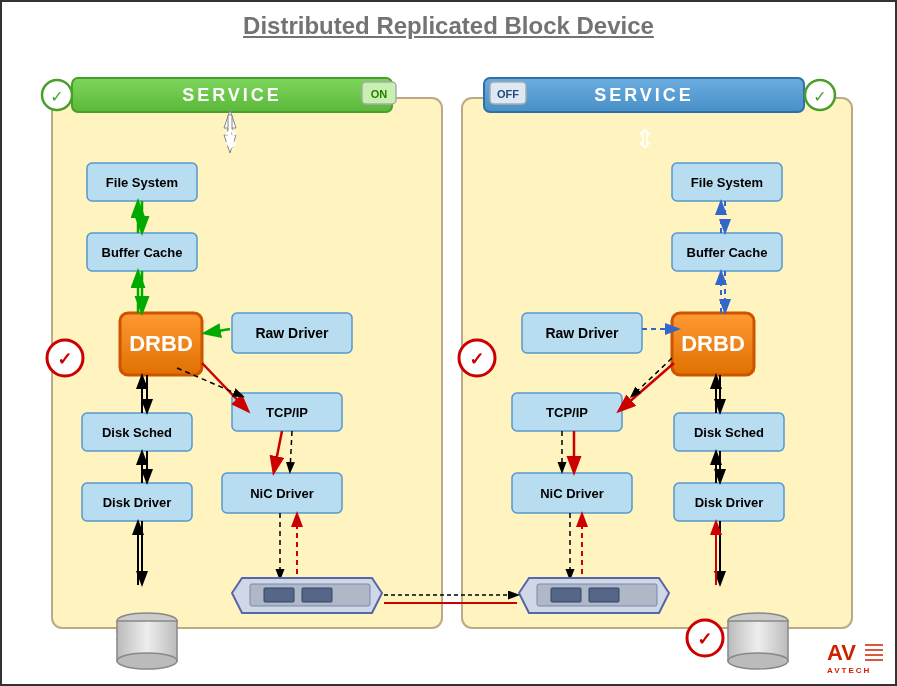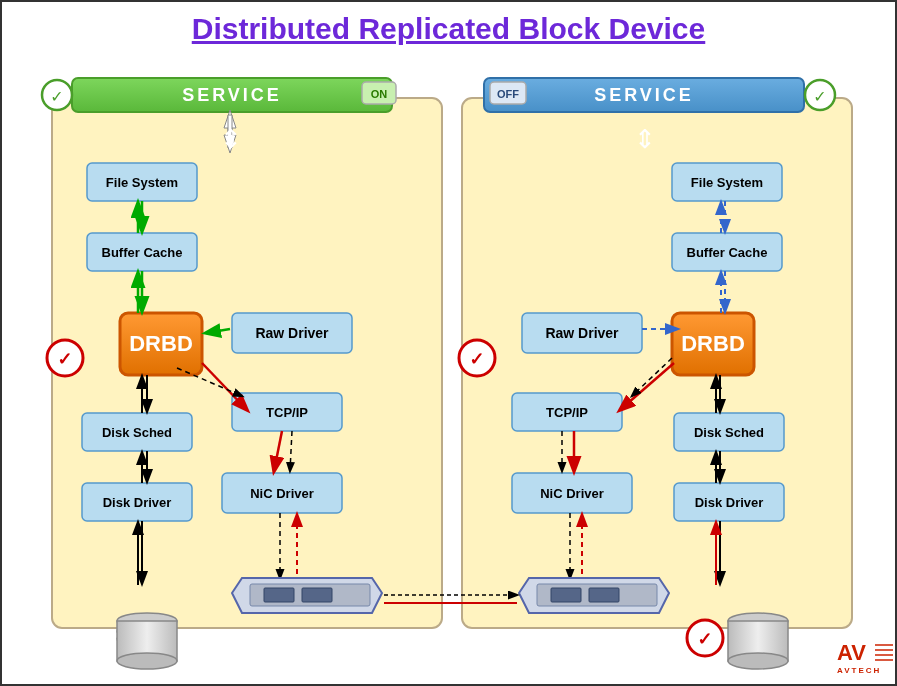--- a/index.html
+++ b/index.html
@@ -15,31 +15,31 @@
     .main-container {
       width: 897px;
       height: 686px;
       border: 2px solid #333;
       background: white;
       position: relative;
     }
 
     .title {
       text-align: center;
-      font-size: 30px;
+      font-size: 24px;
       font-weight: bold;
       text-decoration: underline;
       padding: 10px 0 6px 0;
-      color: #6d28d9;
+      color: #737373;
     }
 
     .avtech-logo {
       position: absolute;
       bottom: 6px;
-      right: 0;
+      right: 10px;
       font-size: 13px;
       font-weight: bold;
       color: #737373;
     }
   </style>
 </head>
 <body>
 
 <div class="main-container">
   <h1 class="title">Distributed Replicated Block Device</h1>

